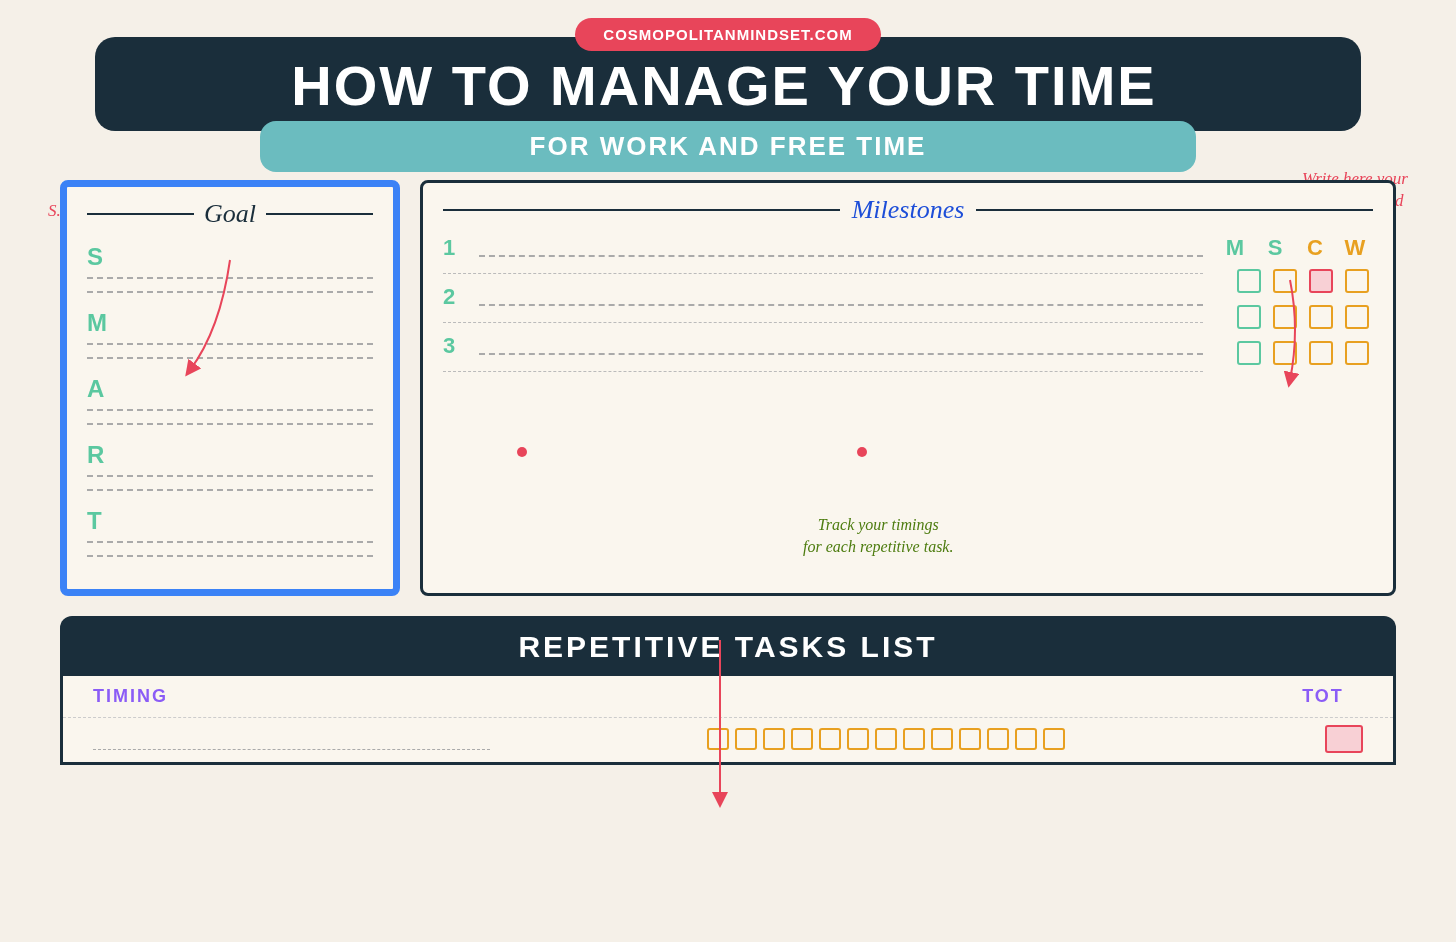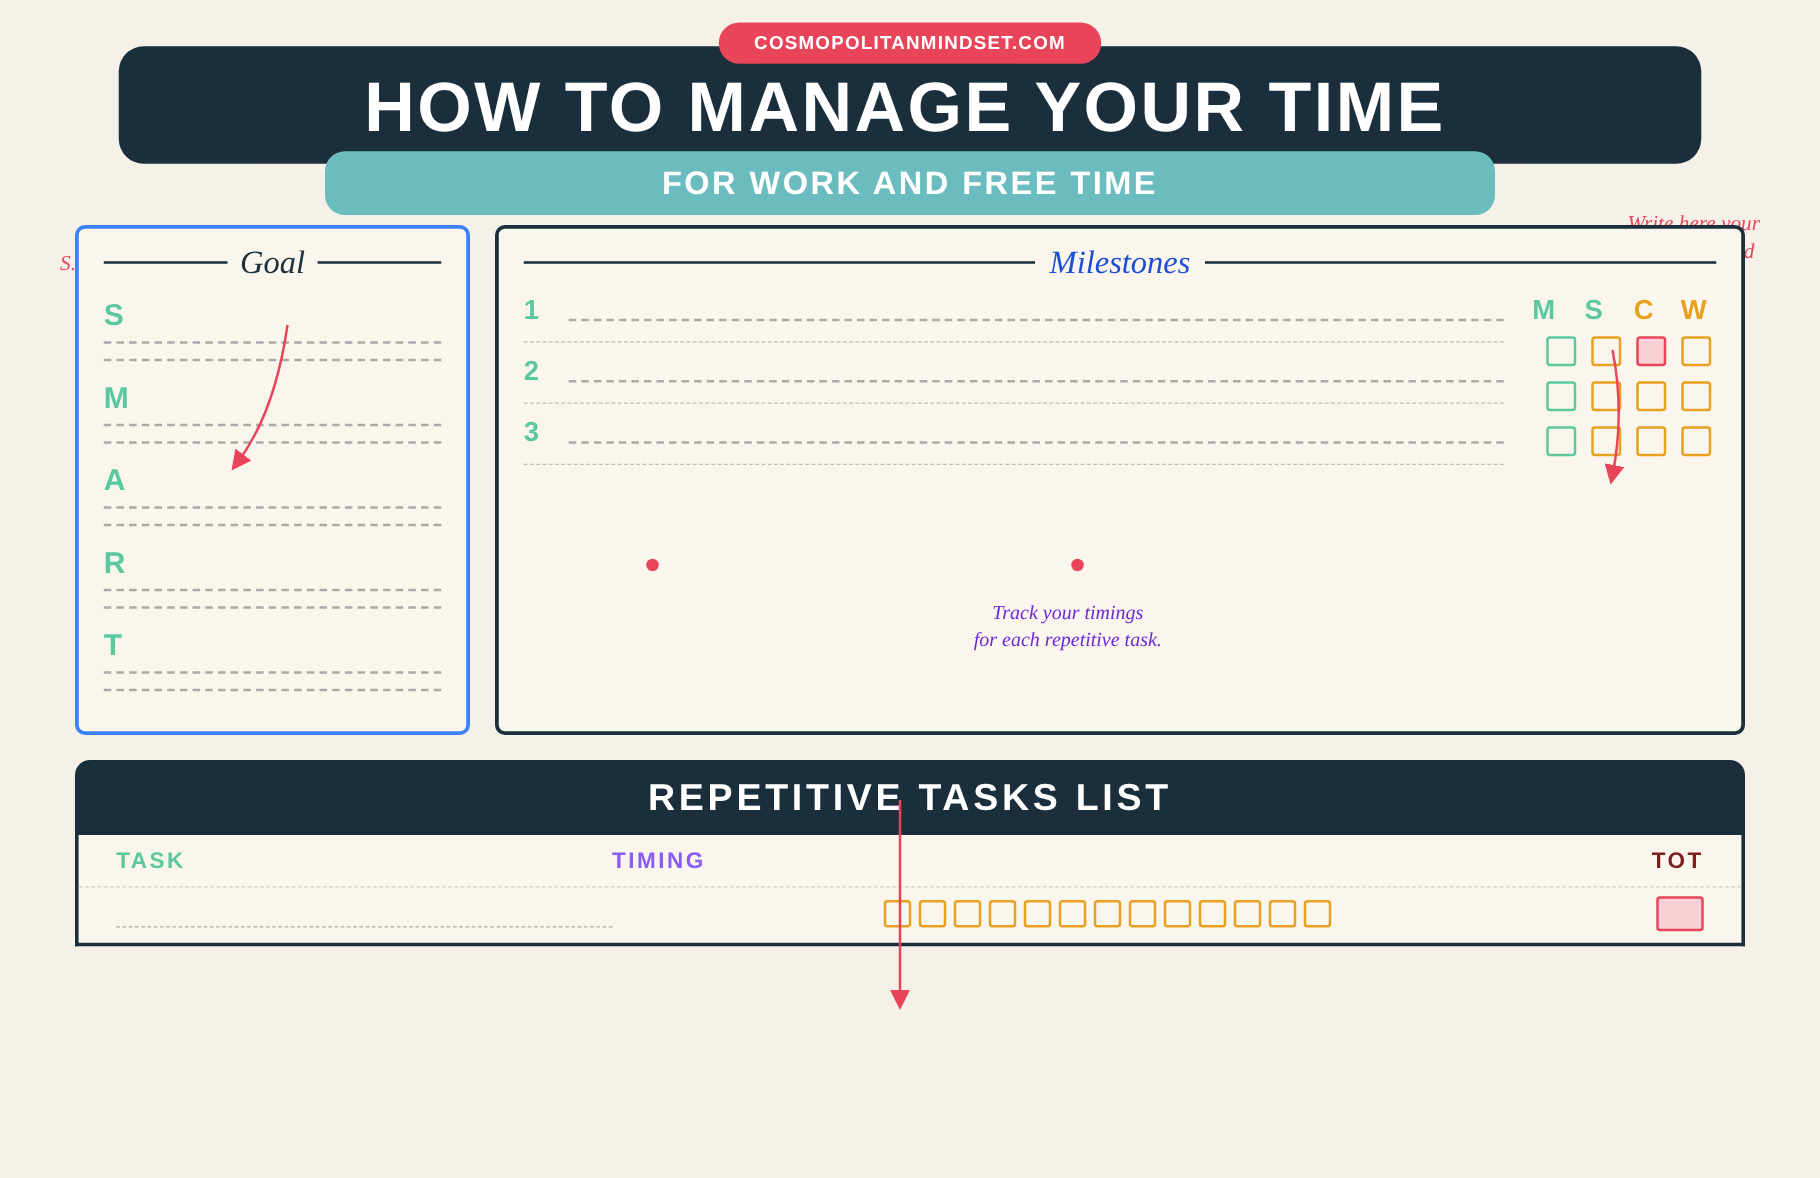--- a/index.html
+++ b/index.html
@@ -119,24 +119,24 @@
       display: flex;
       gap: 20px;
       margin-top: 8px;
       padding: 0 20px;
       position: relative;
     }
 
     
     .goal-box {
       background-color: #faf6ee;
-      border: 3px solid #3b82f6;
+      border: 7px solid #3b82f6;
       border-radius: 8px;
       padding: 12px 20px 20px 20px;
-      width: 316px;
+      width: 340px;
       flex-shrink: 0;
       position: relative;
     }
 
     .box-title {
       font-family: Georgia, serif;
       font-size: 26px;
       font-style: italic;
       color: #1a2e3b;
       text-align: center;
@@ -320,21 +320,21 @@
     .task-col-header {
       font-family: Arial Black, Arial, sans-serif;
       font-weight: 900;
       font-size: 18px;
       letter-spacing: 2px;
       text-transform: uppercase;
     }
 
     .task-col-task { color: #5bc8a0; flex: 1; }
     .task-col-timing { color: #8b5cf6; flex: 2; text-align: left; }
-    .task-col-tot { color: #7f1d1d; width: 80px; text-align: right; }
+    .task-col-tot { color: #8b5cf6; width: 80px; text-align: center; }
 
     .tasks-table-row {
       display: flex;
       background-color: #faf6ee;
       padding: 6px 30px 8px 30px;
       align-items: center;
       border-top: 1px dashed #ccc;
     }
 
     .task-cell-name {
@@ -480,32 +480,31 @@
 
           <div class="classify-checkbox-row">
             <div class="classify-checkbox cb-green"></div>
             <div class="classify-checkbox cb-orange"></div>
             <div class="classify-checkbox cb-orange"></div>
             <div class="classify-checkbox cb-orange"></div>
           </div>
         </div>
       </div>
 
-      <div style="position:absolute; bottom: 60px; left: 380px; font-family: 'Comic Sans MS', cursive, Georgia, serif; color: #6d28d9; font-size: 16px; font-style: italic; line-height:1.4; text-align:center;">
+      <div style="position:absolute; bottom: 34px; left: 380px; font-family: 'Comic Sans MS', cursive, Georgia, serif; color: #4d7c0f; font-size: 16px; font-style: italic; line-height:1.4; text-align:center;">
         Track your timings<br>for each repetitive task.
       </div>
     </div>
   </div>
 
   <div class="bottom-section" style="margin-top: 20px;">
     <div class="bottom-title">REPETITIVE TASKS LIST</div>
   </div>
   <div style="margin: 0 20px; background: #faf6ee; border: 3px solid #1a2e3b; border-top: none;">
     <div class="tasks-table-header">
-      <div class="task-col-header task-col-task">TASK</div>
       <div class="task-col-header task-col-timing">TIMING</div>
       <div class="task-col-header task-col-tot">TOT</div>
     </div>
 
     <div class="tasks-table-row">
       <div class="task-cell-name"></div>
       <div class="timing-checkboxes">
         <div class="timing-cb"></div>
         <div class="timing-cb"></div>
         <div class="timing-cb"></div>

